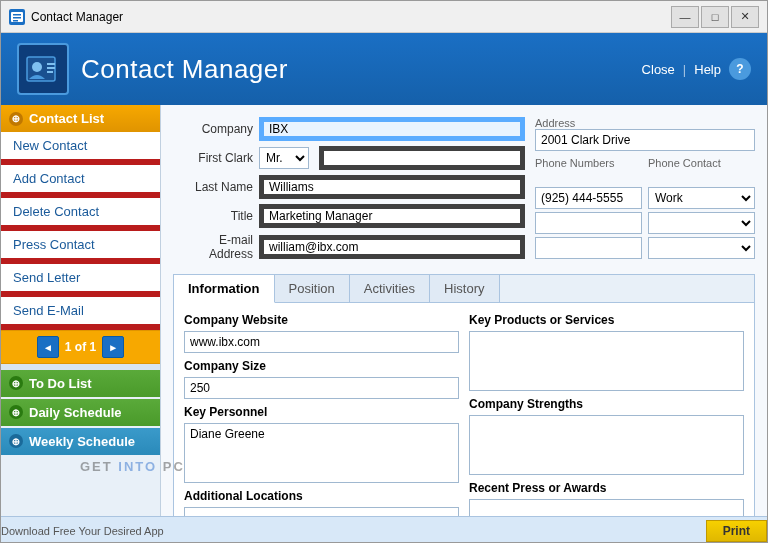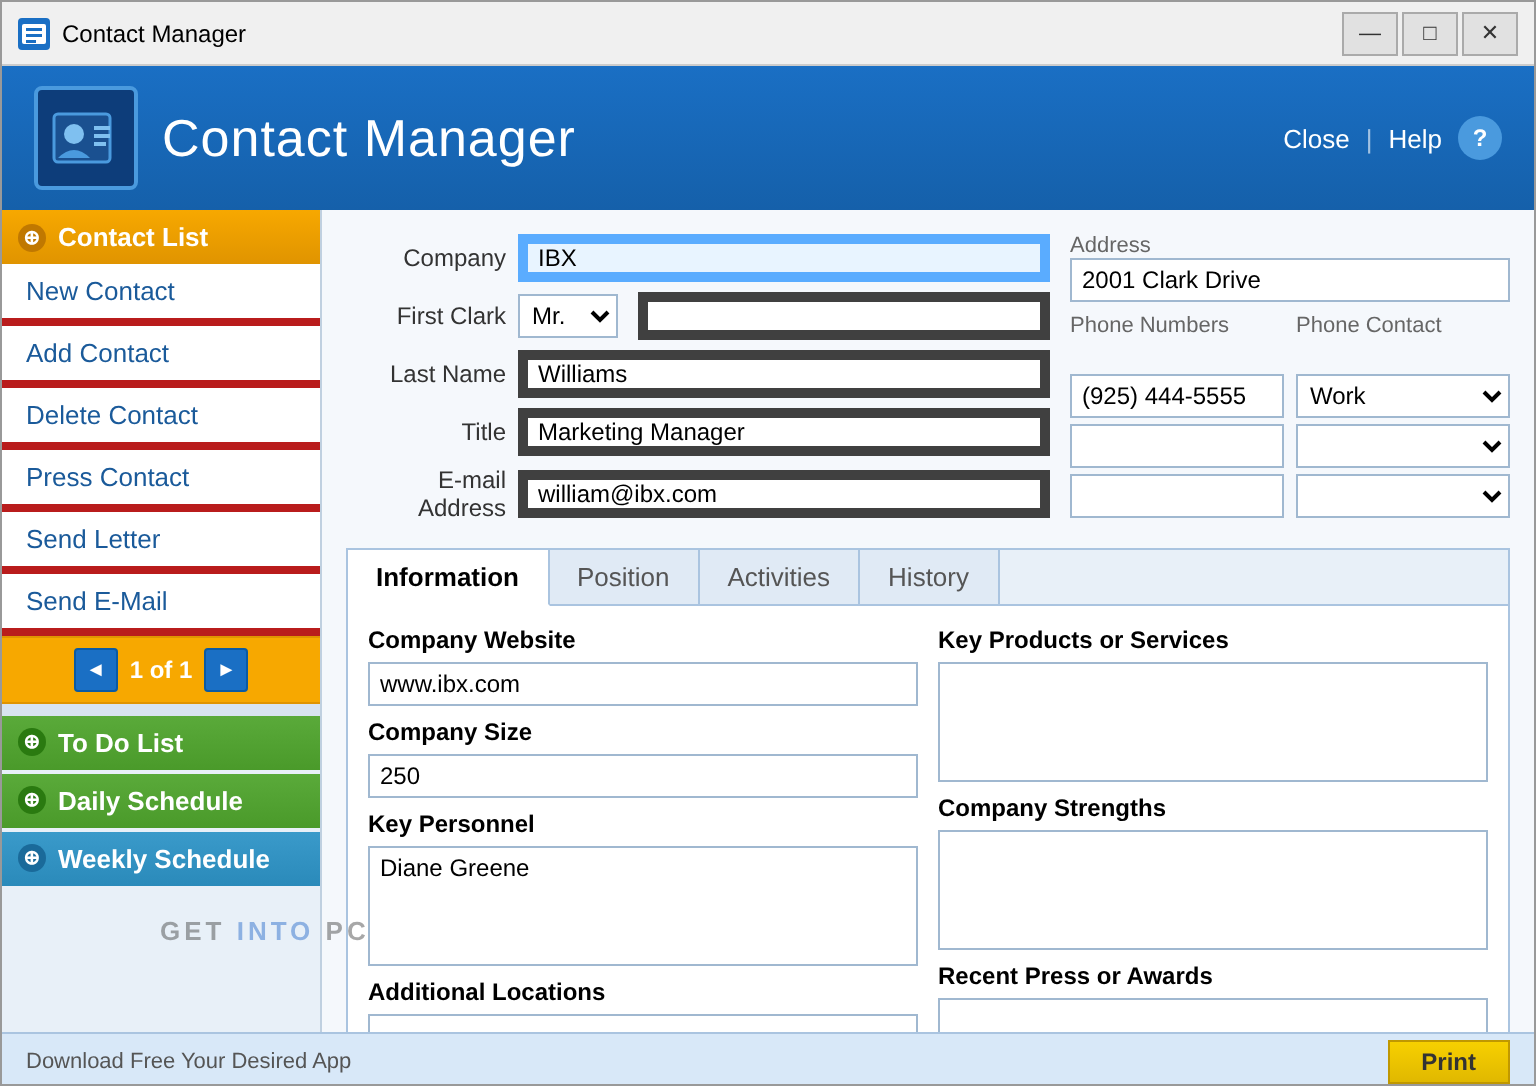--- a/index.html
+++ b/index.html
@@ -70,21 +70,21 @@
     }
     .sidebar-section-header .bullet {
       position: absolute; left: 8px;
       width: 14px; height: 14px; background: #c07800; border-radius: 50%;
       display: flex; align-items: center; justify-content: center;
       color: white; font-size: 10px;
     }
     .sidebar-item {
       padding: 6px 8px 6px 12px;
       color: #1a5a9a; cursor: pointer;
-      border-bottom: 4px solid #b91c1c;
+      border-bottom: 6px solid #b91c1c;
       background: white;
     }
     .sidebar-divider { height: 6px; background: #d8e4f0; }
     .sidebar-section-header2 {
       background: linear-gradient(180deg, #5aaa3a 0%, #4a9a2a 100%);
       color: white; font-weight: bold; font-size: 13px;
       padding: 6px 8px 6px 28px;
       cursor: pointer; position: relative;
     }
     .sidebar-section-header2 .bullet {
@@ -164,21 +164,21 @@
     }
     .field-textarea {
       width: 100%; border: 1px solid #a0b8d0; padding: 3px 5px;
       font-size: 12px; background: white; height: 60px; resize: none;
     }
 
     
     .bottom-bar {
       height: 28px; background: #d8e8f8; border-top: 1px solid #aac4e0;
       display: flex; align-items: center; justify-content: space-between;
-      padding: 0 12px;
+      padding: 0 0;
     }
     .print-btn {
       background: linear-gradient(180deg, #f7d000 0%, #e0b800 100%);
       border: 1px solid #c09800; padding: 3px 16px;
       font-size: 12px; font-weight: bold; color: #333; cursor: pointer;
     }
 
     
     .watermark {
       position: absolute;

